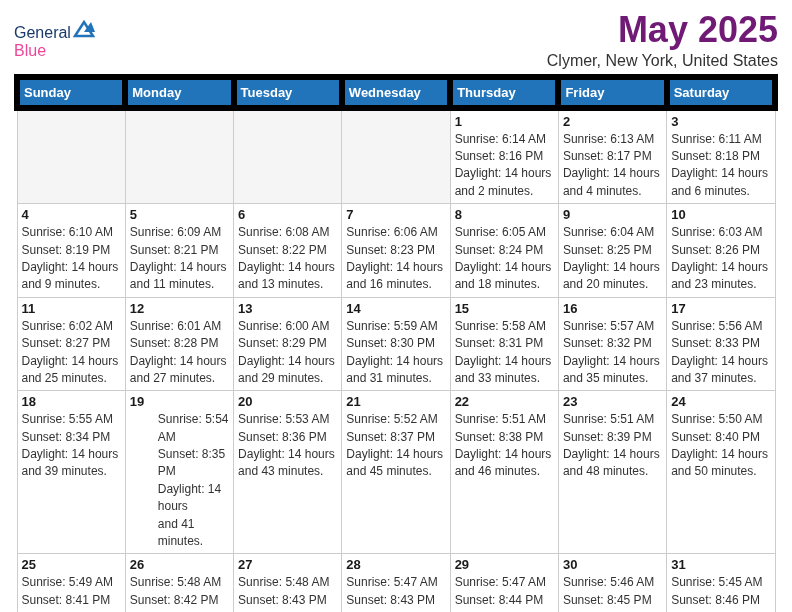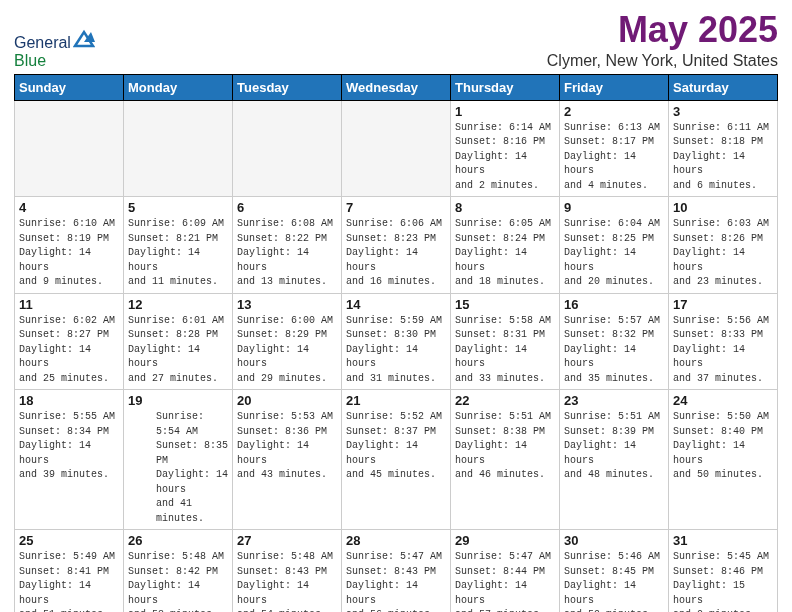--- a/index.html
+++ b/index.html
@@ -12,31 +12,31 @@
     }
     .page {
       width: 792px;
       height: 612px;
       padding: 10px 14px 10px 14px;
       display: flex;
       flex-direction: column;
     }
     .header {
       display: flex;
-      align-items: flex-end;
+      align-items: center;
       justify-content: space-between;
       margin-bottom: 4px;
     }
     .logo {
       display: flex;
       align-items: center;
       margin-top: 4px;
     }
     .logo-general { color: #1a3a6b; }
-    .logo-blue { color: #15803d; }
+    .logo-blue { color: #ec4899; }
     .logo-icon {
       width: 22px;
       height: 22px;
       margin-left: 2px;
       margin-top: -8px;
     }
     .title-block {
       text-align: right;
     }
     .month-title {
@@ -56,45 +56,44 @@
       flex: 1;
       table-layout: fixed;
     }
     .calendar-table thead tr th {
       background-color: #2174b9;
       color: #fff;
       font-size: 13px;
       font-weight: bold;
       padding: 5px 4px;
       text-align: left;
-      border: 1px solid #000000;
+      border: 6px solid #000000;
     }
     .calendar-table tbody tr td {
       border: 1px solid #ccc;
       vertical-align: top;
       padding: 3px 4px;
       font-size: 10.5px;
       color: #222;
       background: #fff;
       height: 88px;
     }
     .calendar-table tbody tr td.empty {
       background: #f5f5f5;
     }
     .day-number {
       font-size: 13px;
       font-weight: bold;
       color: #1a1a1a;
       margin-bottom: 2px;
     }
     .day-info {
-      font-size: 10px;
+      font-size: 12px;
       color: #333;
       line-height: 1.45;
-      font-family: Liberation Mono, monospace;
     }
     .footer {
       display: flex;
       align-items: center;
       margin-top: 4px;
       font-size: 11px;
       color: #555;
     }
     .footer-box {
       width: 14px;

